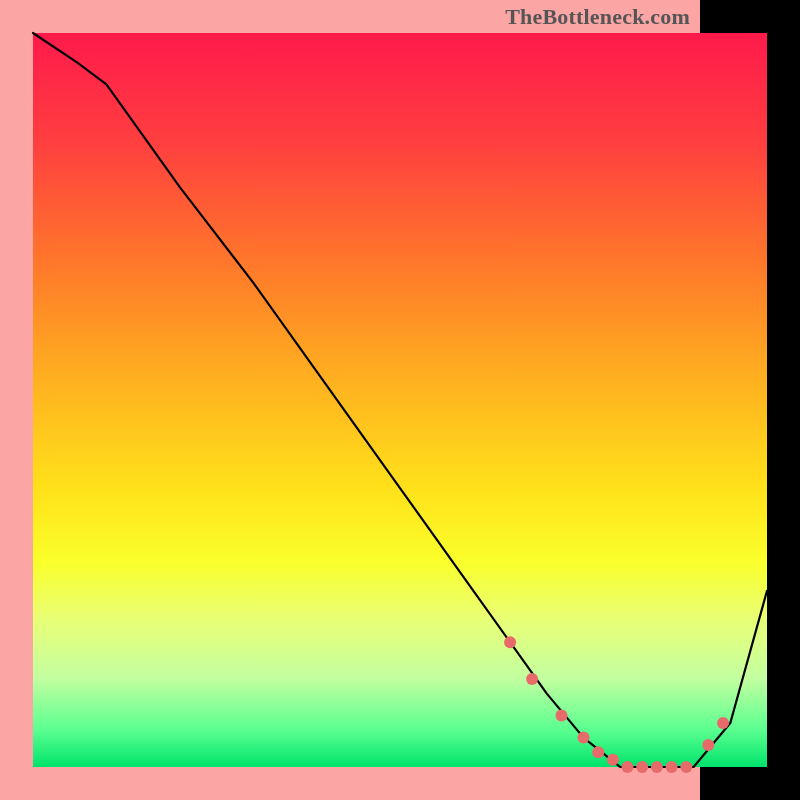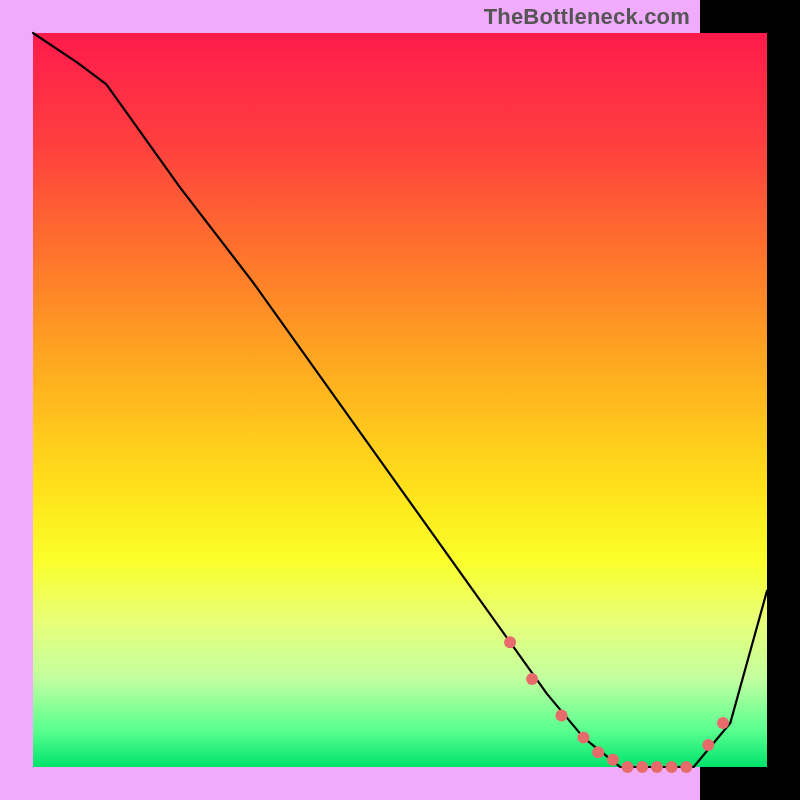--- a/index.html
+++ b/index.html
@@ -8,21 +8,22 @@
     width: 800px;
     height: 800px;
     background: #000;
     overflow: hidden;
     font-family: Arial, Helvetica, sans-serif;
   }
   .frame {
     position: relative;
     width: 700px;
     height: 800px;
-    background: #f0abfc;
+    background: #fca5a5;
+    font-family: Liberation Serif, serif;
   }
   .watermark {
     position: absolute;
     top: 4px;
     right: 10px;
     color: #555;
     font-size: 22px;
     font-weight: 600;
     letter-spacing: 0.2px;
     z-index: 5;

